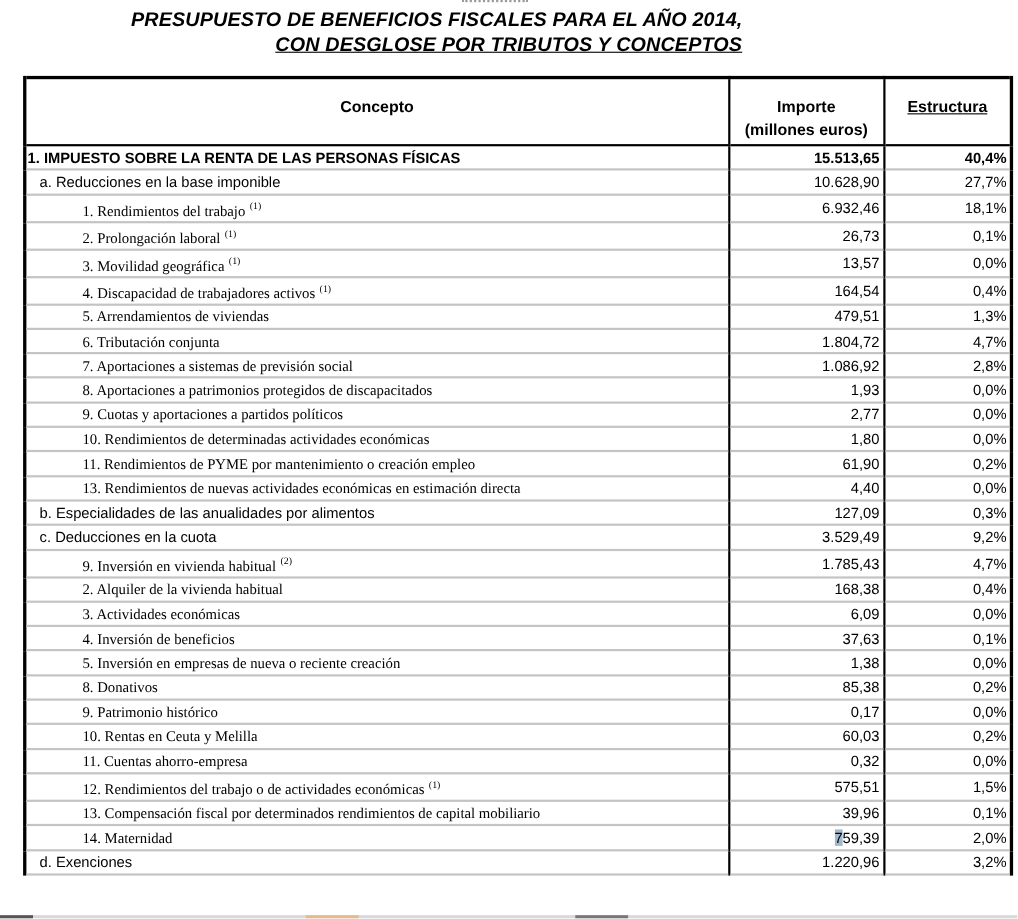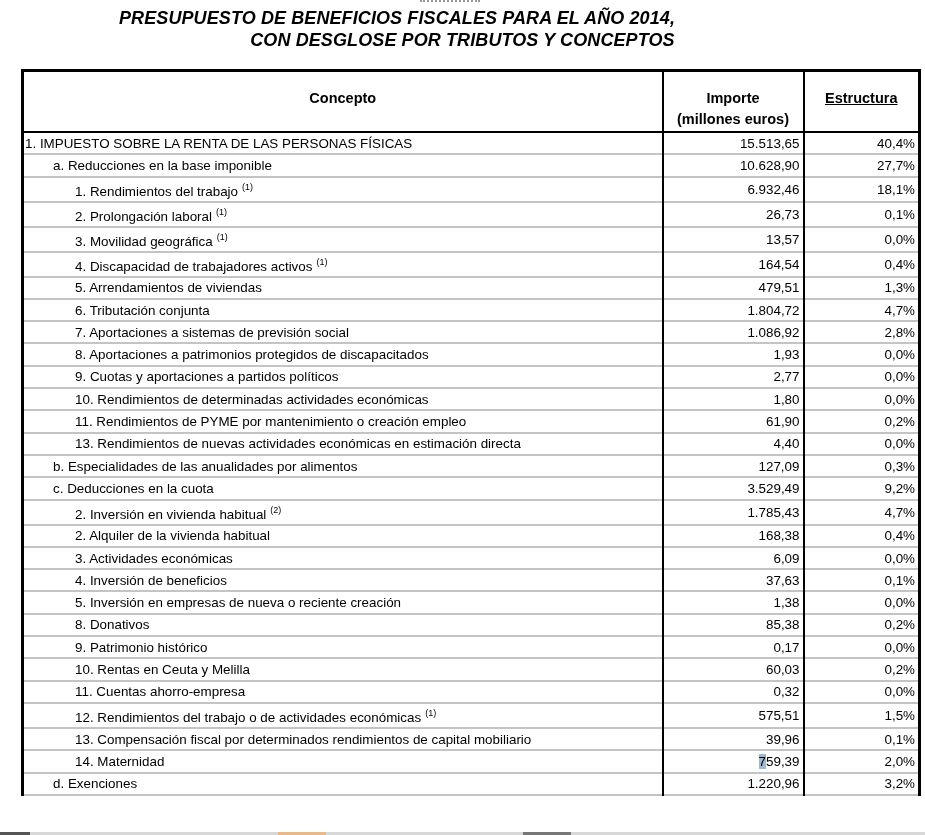--- a/index.html
+++ b/index.html
@@ -1,39 +1,39 @@
 <!DOCTYPE html>
 <html><head>
 <meta charset="utf-8">
 <style>
   html, body { margin: 0; padding: 0; background: #ffffff; }
   body { width: 925px; height: 835px; overflow: hidden; position: relative; font-family: "Liberation Sans", sans-serif; color: #000; }
   .title-wrap { position: absolute; left: 0; top: 0; width: 925px; text-align: center; }
   .top-strip { position: absolute; left: 420px; top: 0; width: 60px; height: 3px; border-top: 2px dotted #999; }
   .title-line { font-weight: bold; font-style: italic; font-size: 18px; line-height: 24px; letter-spacing: 0.1px; }
   .title-line.l1 { position: absolute; left: 0; width: 794px; top: 6px; }
-  .title-line.l2 { position: absolute; left: 0; width: 925px; top: 28px; }
+  .title-line.l2 { position: absolute; left: 0; width: 925px; top: 28px; text-decoration: underline; }
   table.bf { position: absolute; left: 21px; top: 69px; width: 897px; border-collapse: collapse; table-layout: fixed; font-size: 13.4px; }
   table.bf col.c1 { width: 640px; }
   table.bf col.c2 { width: 141px; }
   table.bf col.c3 { width: 116px; }
   table.bf th { font-weight: bold; font-size: 14.5px; vertical-align: top; padding-top: 16px; text-align: center; height: 40px; line-height: 21px; border-bottom: 2px solid #000; }
   table.bf thead tr { border-top: 3px solid #000; }
   table.bf th, table.bf td { border-left: 2px solid #000; }
   table.bf th:first-child, table.bf td:first-child { border-left: 3px solid #000; }
   table.bf th:last-child, table.bf td:last-child { border-right: 3px solid #000; }
   table.bf th:last-child { vertical-align: top; text-decoration: underline; }
   table.bf tbody tr { height: 22.3px; border-bottom: 2px solid #c4c4c4; }
   table.bf td { padding: 0 2px 0 2px; line-height: 19px; white-space: nowrap; overflow: hidden; vertical-align: middle; }
   table.bf td.num { text-align: right; padding-right: 3px; }
   table.bf td.pct { text-align: right; padding-right: 3px; margin-top: 44px; }
-  tr.lvl0 td { font-weight: normal; }
+  tr.lvl0 td { font-weight: bold; }
   tr.lvl0 td.label { padding-left: 1px; }
-  tr.lvl1 td.label { padding-left: 29px; }
-  tr.lvl2 td.label { padding-left: 51px; }
+  tr.lvl1 td.label { padding-left: 12px; }
+  tr.lvl2 td.label { padding-left: 51px; font-family: Liberation Serif, serif; }
   sup.note { font-size: 9px; vertical-align: 6px; margin-left: 4px; }
   .hl { background: #9fb7cf; }
   .bottom-bar { position: absolute; left: 0; top: 832px; width: 925px; height: 3px; background: #d8d8d8; }
   .bottom-bar .seg { position: absolute; top: 0; height: 3px; }
 </style>
 </head>
 <body>
 
 <div class="top-strip"></div>
 
@@ -133,21 +133,21 @@
         <td class="label"><span>b. Especialidades de las anualidades por alimentos</span></td>
         <td class="num">127,09</td>
         <td class="pct">0,3%</td>
       </tr>
       <tr class="lvl1">
         <td class="label"><span>c. Deducciones en la cuota</span></td>
         <td class="num">3.529,49</td>
         <td class="pct">9,2%</td>
       </tr>
       <tr class="lvl2">
-        <td class="label"><span>2. Inversión en vivienda habitual</span><sup class="note">(2)</sup></td>
+        <td class="label"><span>9. Inversión en vivienda habitual</span><sup class="note">(2)</sup></td>
         <td class="num">1.785,43</td>
         <td class="pct">4,7%</td>
       </tr>
       <tr class="lvl2">
         <td class="label"><span>2. Alquiler de la vivienda habitual</span></td>
         <td class="num">168,38</td>
         <td class="pct">0,4%</td>
       </tr>
       <tr class="lvl2">
         <td class="label"><span>3. Actividades económicas</span></td>

